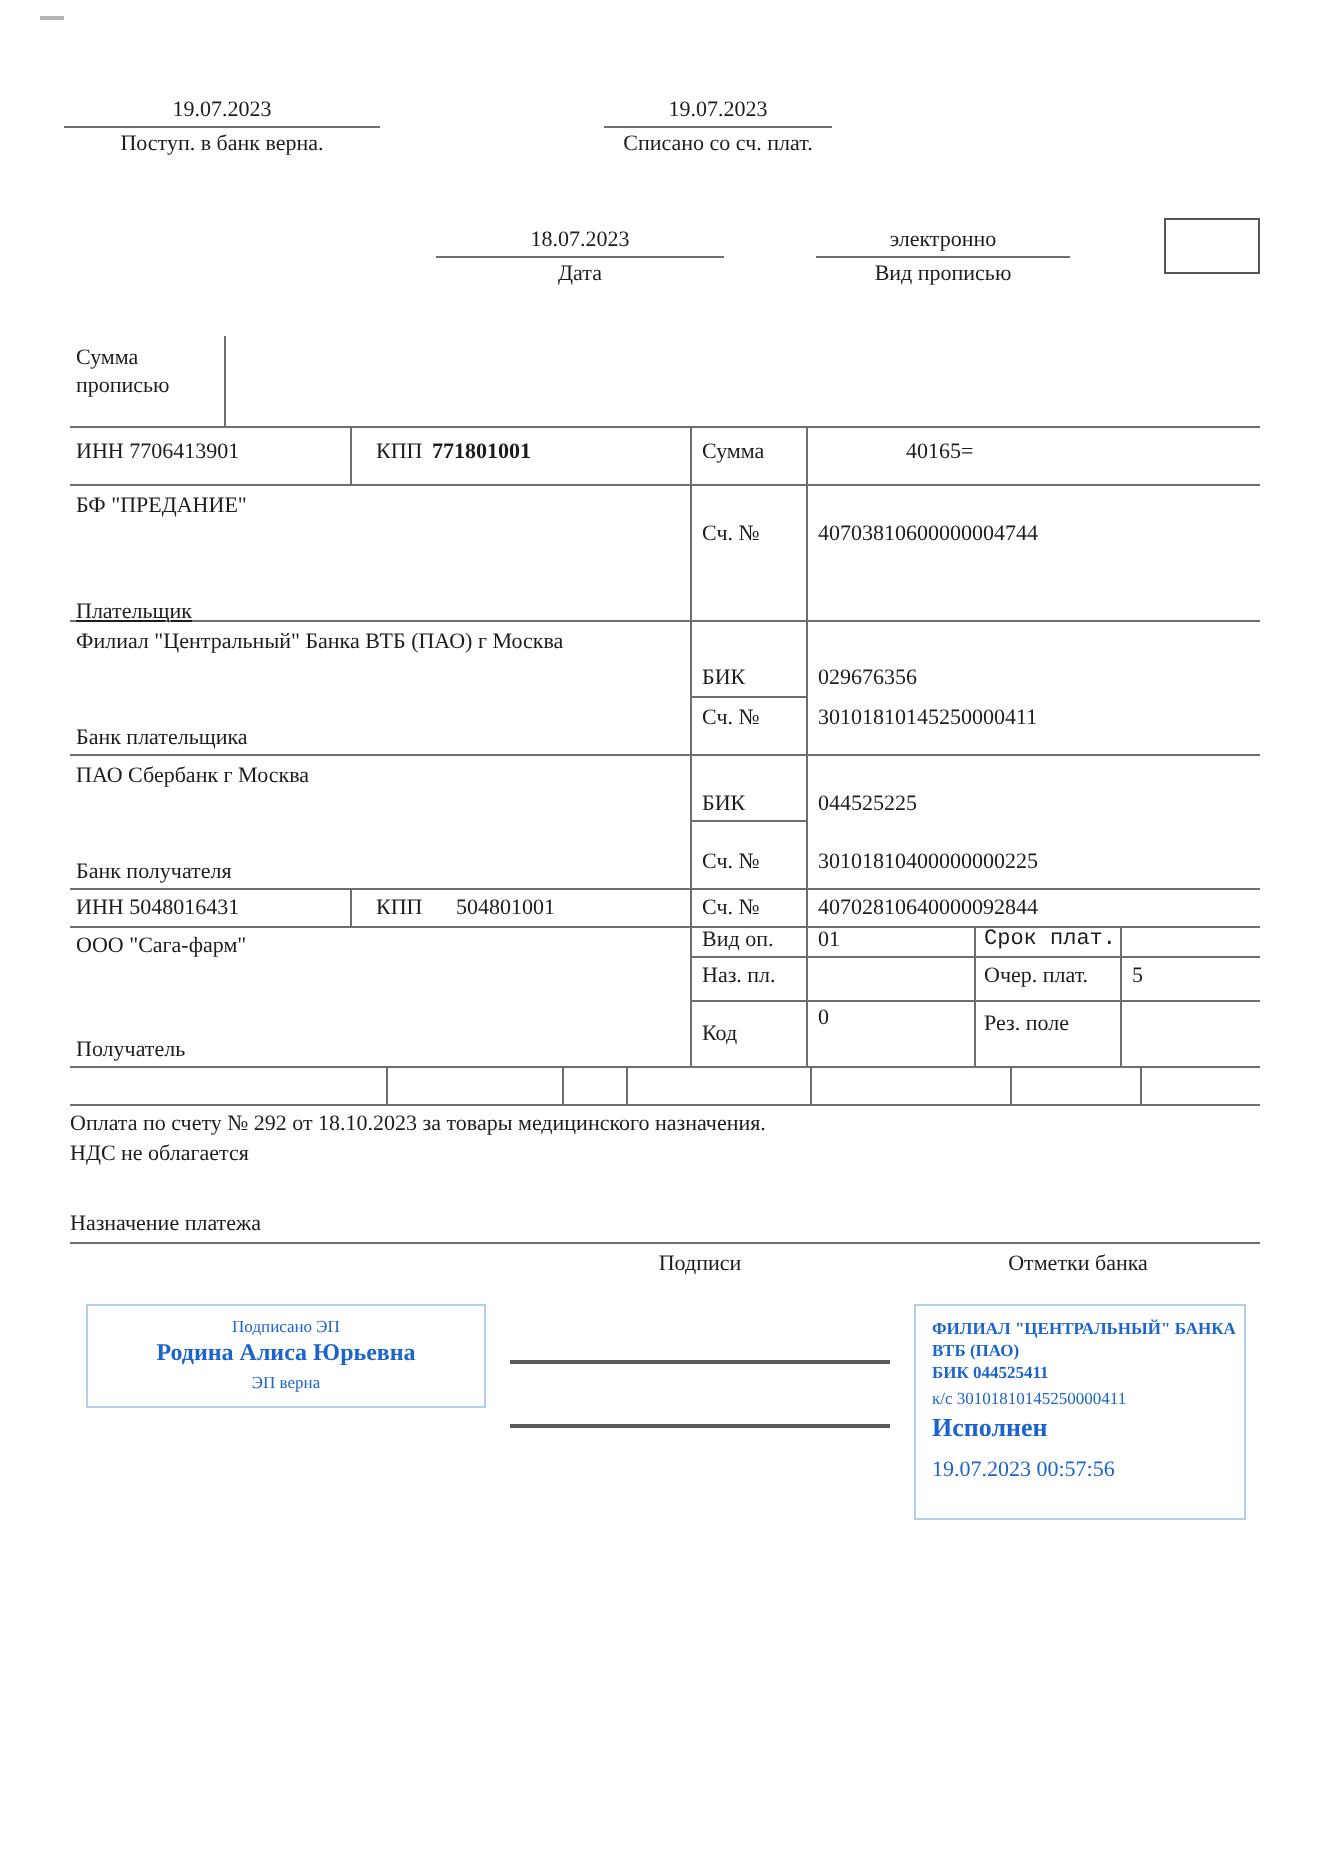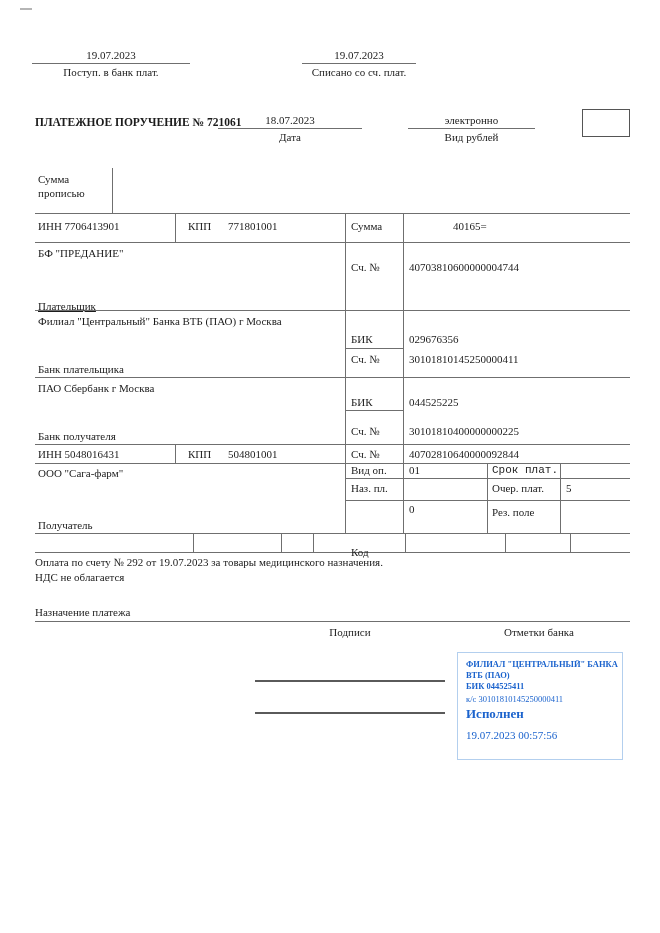--- a/index.html
+++ b/index.html
@@ -20,36 +20,35 @@
 </style>
 </head>
 <body>
 
 <div class="page">
 
   <div class="dash" style="left:20px;top:8px;width:12px;"></div>
 
   <div class="t ctr" style="left:32px;top:49px;width:158px;">19.07.2023</div>
   <div class="hl" style="left:32px;top:63px;width:158px;"></div>
-  <div class="t ctr" style="left:32px;top:66px;width:158px;">Поступ. в банк плат.</div>
+  <div class="t ctr" style="left:32px;top:66px;width:158px;">Поступ. в банк верна.</div>
 
   <div class="t ctr" style="left:295px;top:49px;width:128px;">19.07.2023</div>
   <div class="hl" style="left:302px;top:63px;width:114px;"></div>
   <div class="t ctr" style="left:288px;top:66px;width:142px;">Списано со сч. плат.</div>
 
 
-  <div class="t b" style="left:35px;top:116px;font-size:11.5px;">ПЛАТЕЖНОЕ ПОРУЧЕНИЕ № 721061</div>
 
   <div class="t ctr" style="left:218px;top:114px;width:144px;">18.07.2023</div>
   <div class="hl" style="left:218px;top:128px;width:144px;"></div>
   <div class="t ctr" style="left:218px;top:131px;width:144px;">Дата</div>
 
   <div class="t ctr" style="left:408px;top:114px;width:127px;">электронно</div>
   <div class="hl" style="left:408px;top:128px;width:127px;"></div>
-  <div class="t ctr" style="left:408px;top:131px;width:127px;">Вид рублей</div>
+  <div class="t ctr" style="left:408px;top:131px;width:127px;">Вид прописью</div>
 
   <div class="box" style="left:582px;top:109px;width:46px;height:26px;"></div>
 
   <div class="t" style="left:38px;top:173px;">Сумма</div>
   <div class="t" style="left:38px;top:187px;">прописью</div>
   <div class="vl" style="left:112px;top:168px;height:45px;"></div>
 
   <div class="hl" style="left:35px;top:213px;width:595px;"></div>
   <div class="hl" style="left:35px;top:242px;width:595px;"></div>
   <div class="hl" style="left:35px;top:310px;width:595px;"></div>
@@ -72,21 +71,21 @@
 
   <div class="vl" style="left:193px;top:533px;height:19px;"></div>
   <div class="vl" style="left:281px;top:533px;height:19px;"></div>
   <div class="vl" style="left:313px;top:533px;height:19px;"></div>
   <div class="vl" style="left:405px;top:533px;height:19px;"></div>
   <div class="vl" style="left:505px;top:533px;height:19px;"></div>
   <div class="vl" style="left:570px;top:533px;height:19px;"></div>
 
   <div class="t" style="left:38px;top:220px;">ИНН 7706413901</div>
   <div class="t" style="left:188px;top:220px;">КПП</div>
-  <div class="t" style="left:228px;top:220px;">771801001</div>
+  <div class="t" style="left:216px;top:220px;font-weight:bold;">771801001</div>
   <div class="t" style="left:351px;top:220px;">Сумма</div>
   <div class="t" style="left:409px;top:220px;margin-left:44px;">40165=</div>
 
   <div class="t" style="left:38px;top:247px;">БФ "ПРЕДАНИЕ"</div>
   <div class="t" style="left:351px;top:261px;">Сч. №</div>
   <div class="t" style="left:409px;top:261px;">40703810600000004744</div>
   <div class="t" style="left:38px;top:300px;text-decoration:underline;">Плательщик</div>
 
   <div class="t" style="left:38px;top:315px;">Филиал "Центральный" Банка ВТБ (ПАО) г Москва</div>
   <div class="t" style="left:351px;top:333px;">БИК</div>
@@ -110,34 +109,39 @@
 
   <div class="t" style="left:38px;top:467px;">ООО "Сага-фарм"</div>
   <div class="t" style="left:351px;top:464px;">Вид оп.</div>
   <div class="t" style="left:409px;top:464px;text-align:right;">01</div>
   <div class="t" style="left:492px;top:464px;font-family:Liberation Mono, monospace;">Срок плат.</div>
   <div class="t" style="left:565px;top:464px;"></div>
   <div class="t" style="left:351px;top:482px;">Наз. пл.</div>
   <div class="t" style="left:409px;top:482px;"></div>
   <div class="t" style="left:492px;top:482px;">Очер. плат.</div>
   <div class="t" style="left:566px;top:482px;">5</div>
-  <div class="t" style="left:351px;top:511px;margin-top:35px;">Код</div>
+  <div class="t" style="left:351px;top:511px;">Код</div>
   <div class="t" style="left:409px;top:503px;">0</div>
   <div class="t" style="left:492px;top:506px;">Рез. поле</div>
   <div class="t" style="left:565px;top:506px;"></div>
   <div class="t" style="left:38px;top:519px;">Получатель</div>
 
-  <div class="t" style="left:35px;top:556px;">Оплата по счету № 292 от 19.07.2023 за товары медицинского назначения.</div>
+  <div class="t" style="left:35px;top:556px;">Оплата по счету № 292 от 18.10.2023 за товары медицинского назначения.</div>
   <div class="t" style="left:35px;top:571px;">НДС не облагается</div>
   <div class="t" style="left:35px;top:606px;">Назначение платежа</div>
   <div class="hl" style="left:35px;top:621px;width:595px;"></div>
 
   <div class="t ctr" style="left:255px;top:626px;width:190px;">Подписи</div>
   <div class="t ctr" style="left:457px;top:626px;width:164px;">Отметки банка</div>
 
+  <div class="stamp" style="left:43px;top:652px;width:198px;height:50px;">
+    <div class="t ctr blue" style="left:0;top:6px;width:100%;font-size:8.5px;">Подписано ЭП</div>
+    <div class="t ctr blue b" style="left:0;top:17px;width:100%;font-size:12px;">Родина Алиса Юрьевна</div>
+    <div class="t ctr blue" style="left:0;top:34px;width:100%;font-size:8.5px;">ЭП верна</div>
+  </div>
 
   <div class="sig-line" style="left:255px;top:680px;width:190px;"></div>
   <div class="sig-line" style="left:255px;top:712px;width:190px;"></div>
 
   <div class="stamp" style="left:457px;top:652px;width:164px;height:106px;">
     <div class="t blue b" style="left:8px;top:7px;font-size:8.5px;">ФИЛИАЛ "ЦЕНТРАЛЬНЫЙ" БАНКА</div>
     <div class="t blue b" style="left:8px;top:18px;font-size:8.5px;">ВТБ (ПАО)</div>
     <div class="t blue b" style="left:8px;top:29px;font-size:8.5px;">БИК 044525411</div>
     <div class="t blue" style="left:8px;top:42px;font-size:8.5px;">к/с 30101810145250000411</div>
     <div class="t blue b" style="left:8px;top:54px;font-size:13px;">Исполнен</div>

